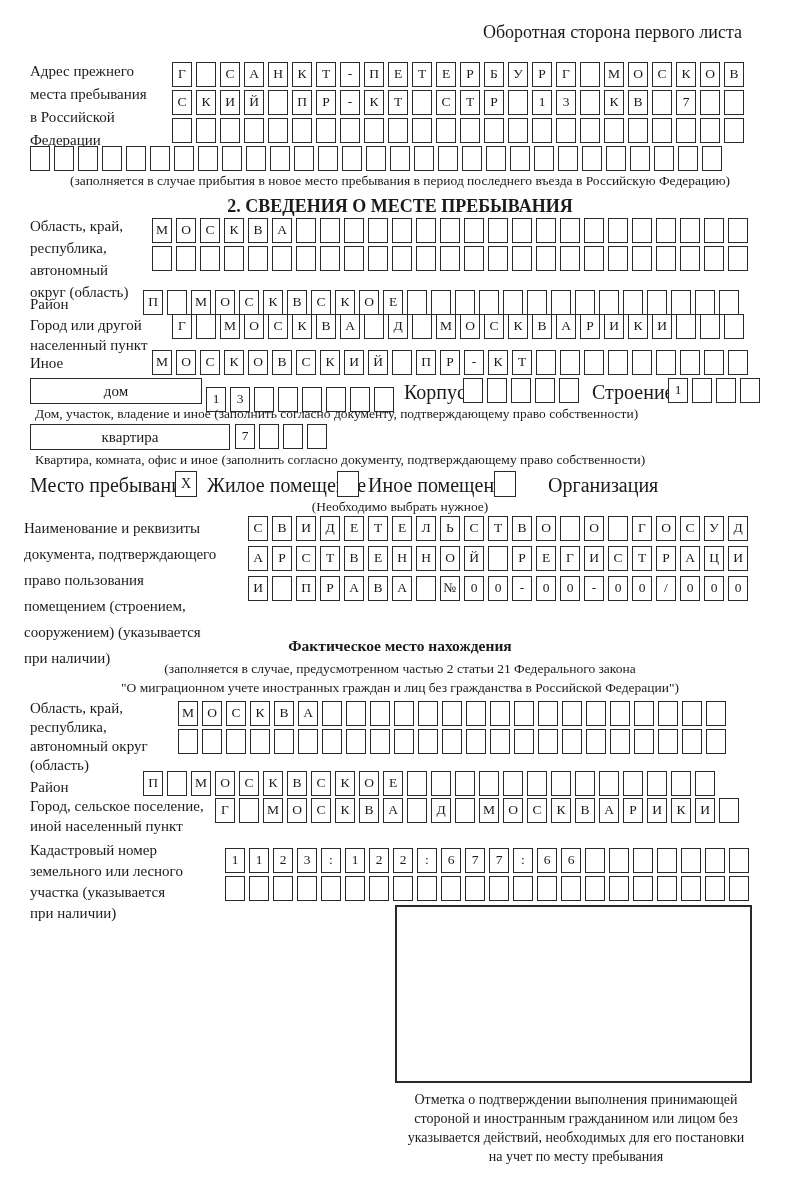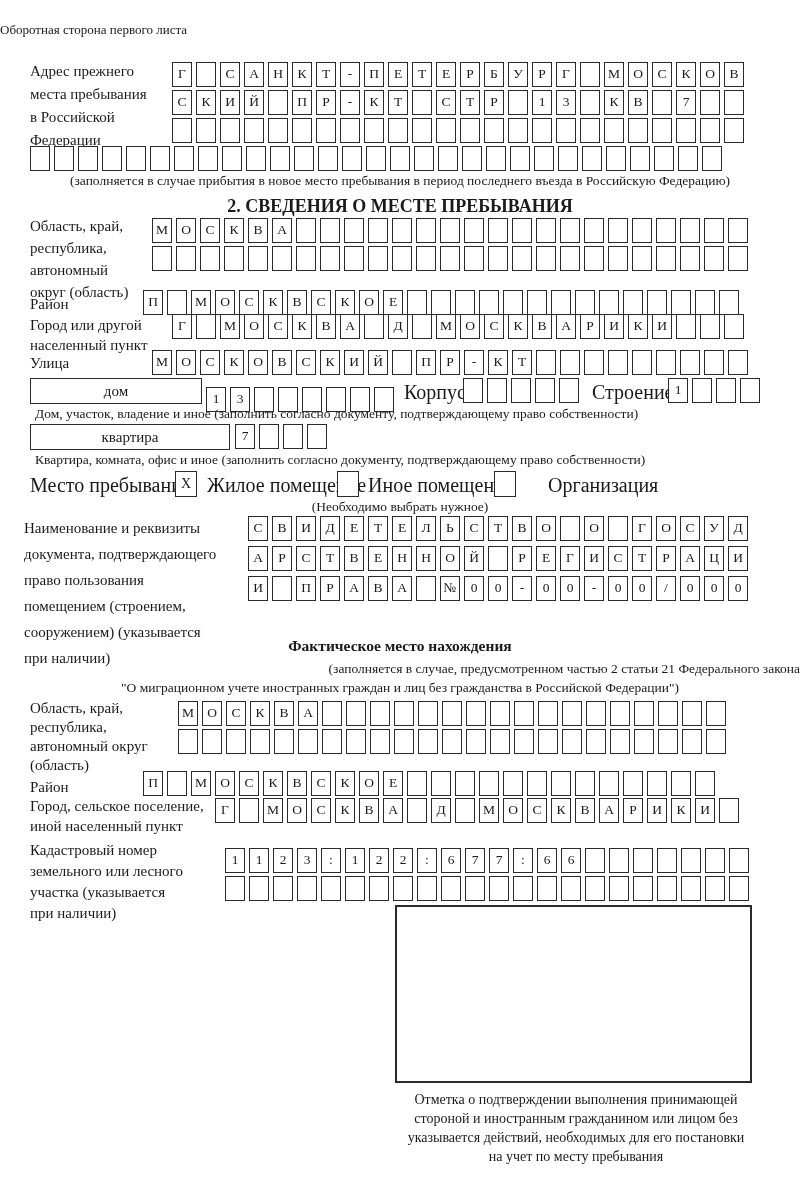--- a/index.html
+++ b/index.html
@@ -20,21 +20,21 @@
         border:1.5px solid #2a2a2a;text-align:center;font-size:14px;line-height:23px;
         vertical-align:middle;background:#fff;}
   .inline-lbl{font-size:20px;vertical-align:middle;}
   .markbox{box-sizing:border-box;border:2px solid #2a2a2a;background:#fff;}
 </style>
 </head>
 <body>
 
 <div id="page">
 
-  <div class="abs cap" style="top:22px;left:0;right:58px;text-align:left;font-size:13px;">Оборотная сторона первого листа</div>
+  <div class="abs cap" style="top:22px;left:0;right:58px;text-align:right;font-size:18px;">Оборотная сторона первого листа</div>
 
   <div class="abs lbl" style="top:60px;left:30px;width:150px;">Адрес прежнего
 места пребывания
 в Российской
 Федерации</div>
   <div class="abs cellrow" style="top:62px;left:172px;"><span class="cell">Г</span><span class="cell"></span><span class="cell">С</span><span class="cell">А</span><span class="cell">Н</span><span class="cell">К</span><span class="cell">Т</span><span class="cell">-</span><span class="cell">П</span><span class="cell">Е</span><span class="cell">Т</span><span class="cell">Е</span><span class="cell">Р</span><span class="cell">Б</span><span class="cell">У</span><span class="cell">Р</span><span class="cell">Г</span><span class="cell"></span><span class="cell">М</span><span class="cell">О</span><span class="cell">С</span><span class="cell">К</span><span class="cell">О</span><span class="cell">В</span></div>
   <div class="abs cellrow" style="top:90px;left:172px;"><span class="cell">С</span><span class="cell">К</span><span class="cell">И</span><span class="cell">Й</span><span class="cell"></span><span class="cell">П</span><span class="cell">Р</span><span class="cell">-</span><span class="cell">К</span><span class="cell">Т</span><span class="cell"></span><span class="cell">С</span><span class="cell">Т</span><span class="cell">Р</span><span class="cell"></span><span class="cell">1</span><span class="cell">3</span><span class="cell"></span><span class="cell">К</span><span class="cell">В</span><span class="cell"></span><span class="cell">7</span><span class="cell"></span><span class="cell"></span></div>
   <div class="abs cellrow" style="top:118px;left:172px;"><span class="cell"></span><span class="cell"></span><span class="cell"></span><span class="cell"></span><span class="cell"></span><span class="cell"></span><span class="cell"></span><span class="cell"></span><span class="cell"></span><span class="cell"></span><span class="cell"></span><span class="cell"></span><span class="cell"></span><span class="cell"></span><span class="cell"></span><span class="cell"></span><span class="cell"></span><span class="cell"></span><span class="cell"></span><span class="cell"></span><span class="cell"></span><span class="cell"></span><span class="cell"></span><span class="cell"></span></div>
   <div class="abs cellrow" style="top:146px;left:30px;"><span class="cell"></span><span class="cell"></span><span class="cell"></span><span class="cell"></span><span class="cell"></span><span class="cell"></span><span class="cell"></span><span class="cell"></span><span class="cell"></span><span class="cell"></span><span class="cell"></span><span class="cell"></span><span class="cell"></span><span class="cell"></span><span class="cell"></span><span class="cell"></span><span class="cell"></span><span class="cell"></span><span class="cell"></span><span class="cell"></span><span class="cell"></span><span class="cell"></span><span class="cell"></span><span class="cell"></span><span class="cell"></span><span class="cell"></span><span class="cell"></span><span class="cell"></span><span class="cell"></span></div>
   <div class="abs cap center" style="top:173px;">(заполняется в случае прибытия в новое место пребывания в период последнего въезда в Российскую Федерацию)</div>
@@ -48,21 +48,21 @@
   <div class="abs cellrow" style="top:218px;left:152px;"><span class="cell">М</span><span class="cell">О</span><span class="cell">С</span><span class="cell">К</span><span class="cell">В</span><span class="cell">А</span><span class="cell"></span><span class="cell"></span><span class="cell"></span><span class="cell"></span><span class="cell"></span><span class="cell"></span><span class="cell"></span><span class="cell"></span><span class="cell"></span><span class="cell"></span><span class="cell"></span><span class="cell"></span><span class="cell"></span><span class="cell"></span><span class="cell"></span><span class="cell"></span><span class="cell"></span><span class="cell"></span><span class="cell"></span></div>
   <div class="abs cellrow" style="top:246px;left:152px;"><span class="cell"></span><span class="cell"></span><span class="cell"></span><span class="cell"></span><span class="cell"></span><span class="cell"></span><span class="cell"></span><span class="cell"></span><span class="cell"></span><span class="cell"></span><span class="cell"></span><span class="cell"></span><span class="cell"></span><span class="cell"></span><span class="cell"></span><span class="cell"></span><span class="cell"></span><span class="cell"></span><span class="cell"></span><span class="cell"></span><span class="cell"></span><span class="cell"></span><span class="cell"></span><span class="cell"></span><span class="cell"></span></div>
 
   <div class="abs lbl" style="top:293px;left:30px;">Район</div>
   <div class="abs cellrow" style="top:290px;left:143px;"><span class="cell">П</span><span class="cell"></span><span class="cell">М</span><span class="cell">О</span><span class="cell">С</span><span class="cell">К</span><span class="cell">В</span><span class="cell">С</span><span class="cell">К</span><span class="cell">О</span><span class="cell">Е</span><span class="cell"></span><span class="cell"></span><span class="cell"></span><span class="cell"></span><span class="cell"></span><span class="cell"></span><span class="cell"></span><span class="cell"></span><span class="cell"></span><span class="cell"></span><span class="cell"></span><span class="cell"></span><span class="cell"></span><span class="cell"></span></div>
 
   <div class="abs lbl" style="top:315px;left:30px;width:145px;line-height:20px;">Город или другой
 населенный пункт</div>
   <div class="abs cellrow" style="top:314px;left:172px;"><span class="cell">Г</span><span class="cell"></span><span class="cell">М</span><span class="cell">О</span><span class="cell">С</span><span class="cell">К</span><span class="cell">В</span><span class="cell">А</span><span class="cell"></span><span class="cell">Д</span><span class="cell"></span><span class="cell">М</span><span class="cell">О</span><span class="cell">С</span><span class="cell">К</span><span class="cell">В</span><span class="cell">А</span><span class="cell">Р</span><span class="cell">И</span><span class="cell">К</span><span class="cell">И</span><span class="cell"></span><span class="cell"></span><span class="cell"></span></div>
 
-  <div class="abs lbl" style="top:352px;left:30px;">Улица</div>
+  <div class="abs lbl" style="top:352px;left:30px;">Иное</div>
   <div class="abs cellrow" style="top:350px;left:152px;"><span class="cell">М</span><span class="cell">О</span><span class="cell">С</span><span class="cell">К</span><span class="cell">О</span><span class="cell">В</span><span class="cell">С</span><span class="cell">К</span><span class="cell">И</span><span class="cell">Й</span><span class="cell"></span><span class="cell">П</span><span class="cell">Р</span><span class="cell">-</span><span class="cell">К</span><span class="cell">Т</span><span class="cell"></span><span class="cell"></span><span class="cell"></span><span class="cell"></span><span class="cell"></span><span class="cell"></span><span class="cell"></span><span class="cell"></span><span class="cell"></span></div>
 
   <div class="abs widebox" style="top:378px;left:30px;width:172px;">дом</div>
   <div class="abs cellrow" style="top:387px;left:206px;"><span class="cell">1</span><span class="cell">3</span><span class="cell"></span><span class="cell"></span><span class="cell"></span><span class="cell"></span><span class="cell"></span><span class="cell"></span></div>
   <div class="abs inline-lbl" style="top:381px;left:404px;">Корпус</div>
   <div class="abs cellrow" style="top:378px;left:463px;"><span class="cell"></span><span class="cell"></span><span class="cell"></span><span class="cell"></span><span class="cell"></span></div>
   <div class="abs inline-lbl" style="top:381px;left:592px;">Строение</div>
   <div class="abs cellrow" style="top:378px;left:668px;"><span class="cell">1</span><span class="cell"></span><span class="cell"></span><span class="cell"></span></div>
   <div class="abs widebox" style="top:424px;left:30px;width:200px;">квартира</div>
 
@@ -83,21 +83,21 @@
 документа, подтверждающего
 право пользования
 помещением (строением,
 сооружением) (указывается
 при наличии)</div>
   <div class="abs cellrow" style="top:516px;left:248px;"><span class="cell">С</span><span class="cell">В</span><span class="cell">И</span><span class="cell">Д</span><span class="cell">Е</span><span class="cell">Т</span><span class="cell">Е</span><span class="cell">Л</span><span class="cell">Ь</span><span class="cell">С</span><span class="cell">Т</span><span class="cell">В</span><span class="cell">О</span><span class="cell"></span><span class="cell">О</span><span class="cell"></span><span class="cell">Г</span><span class="cell">О</span><span class="cell">С</span><span class="cell">У</span><span class="cell">Д</span></div>
   <div class="abs cellrow" style="top:546px;left:248px;"><span class="cell">А</span><span class="cell">Р</span><span class="cell">С</span><span class="cell">Т</span><span class="cell">В</span><span class="cell">Е</span><span class="cell">Н</span><span class="cell">Н</span><span class="cell">О</span><span class="cell">Й</span><span class="cell"></span><span class="cell">Р</span><span class="cell">Е</span><span class="cell">Г</span><span class="cell">И</span><span class="cell">С</span><span class="cell">Т</span><span class="cell">Р</span><span class="cell">А</span><span class="cell">Ц</span><span class="cell">И</span></div>
   <div class="abs cellrow" style="top:576px;left:248px;"><span class="cell">И</span><span class="cell"></span><span class="cell">П</span><span class="cell">Р</span><span class="cell">А</span><span class="cell">В</span><span class="cell">А</span><span class="cell"></span><span class="cell">№</span><span class="cell">0</span><span class="cell">0</span><span class="cell">-</span><span class="cell">0</span><span class="cell">0</span><span class="cell">-</span><span class="cell">0</span><span class="cell">0</span><span class="cell">/</span><span class="cell">0</span><span class="cell">0</span><span class="cell">0</span></div>
 
   <div class="abs center bold" style="top:637px;font-size:15.5px;">Фактическое место нахождения</div>
-  <div class="abs cap center" style="top:661px;text-align:right;">(заполняется в случае, предусмотренном частью 2 статьи 21 Федерального закона</div>
+  <div class="abs cap center" style="top:661px;">(заполняется в случае, предусмотренном частью 2 статьи 21 Федерального закона</div>
   <div class="abs cap center" style="top:680px;">"О миграционном учете иностранных граждан и лиц без гражданства в Российской Федерации")</div>
 
   <div class="abs lbl" style="top:699px;left:30px;width:150px;line-height:19px;">Область, край,
 республика,
 автономный округ
 (область)</div>
   <div class="abs cellrow" style="top:701px;left:178px;"><span class="cell">М</span><span class="cell">О</span><span class="cell">С</span><span class="cell">К</span><span class="cell">В</span><span class="cell">А</span><span class="cell"></span><span class="cell"></span><span class="cell"></span><span class="cell"></span><span class="cell"></span><span class="cell"></span><span class="cell"></span><span class="cell"></span><span class="cell"></span><span class="cell"></span><span class="cell"></span><span class="cell"></span><span class="cell"></span><span class="cell"></span><span class="cell"></span><span class="cell"></span><span class="cell"></span></div>
   <div class="abs cellrow" style="top:729px;left:178px;"><span class="cell"></span><span class="cell"></span><span class="cell"></span><span class="cell"></span><span class="cell"></span><span class="cell"></span><span class="cell"></span><span class="cell"></span><span class="cell"></span><span class="cell"></span><span class="cell"></span><span class="cell"></span><span class="cell"></span><span class="cell"></span><span class="cell"></span><span class="cell"></span><span class="cell"></span><span class="cell"></span><span class="cell"></span><span class="cell"></span><span class="cell"></span><span class="cell"></span><span class="cell"></span></div>
 
   <div class="abs lbl" style="top:776px;left:30px;">Район</div>

